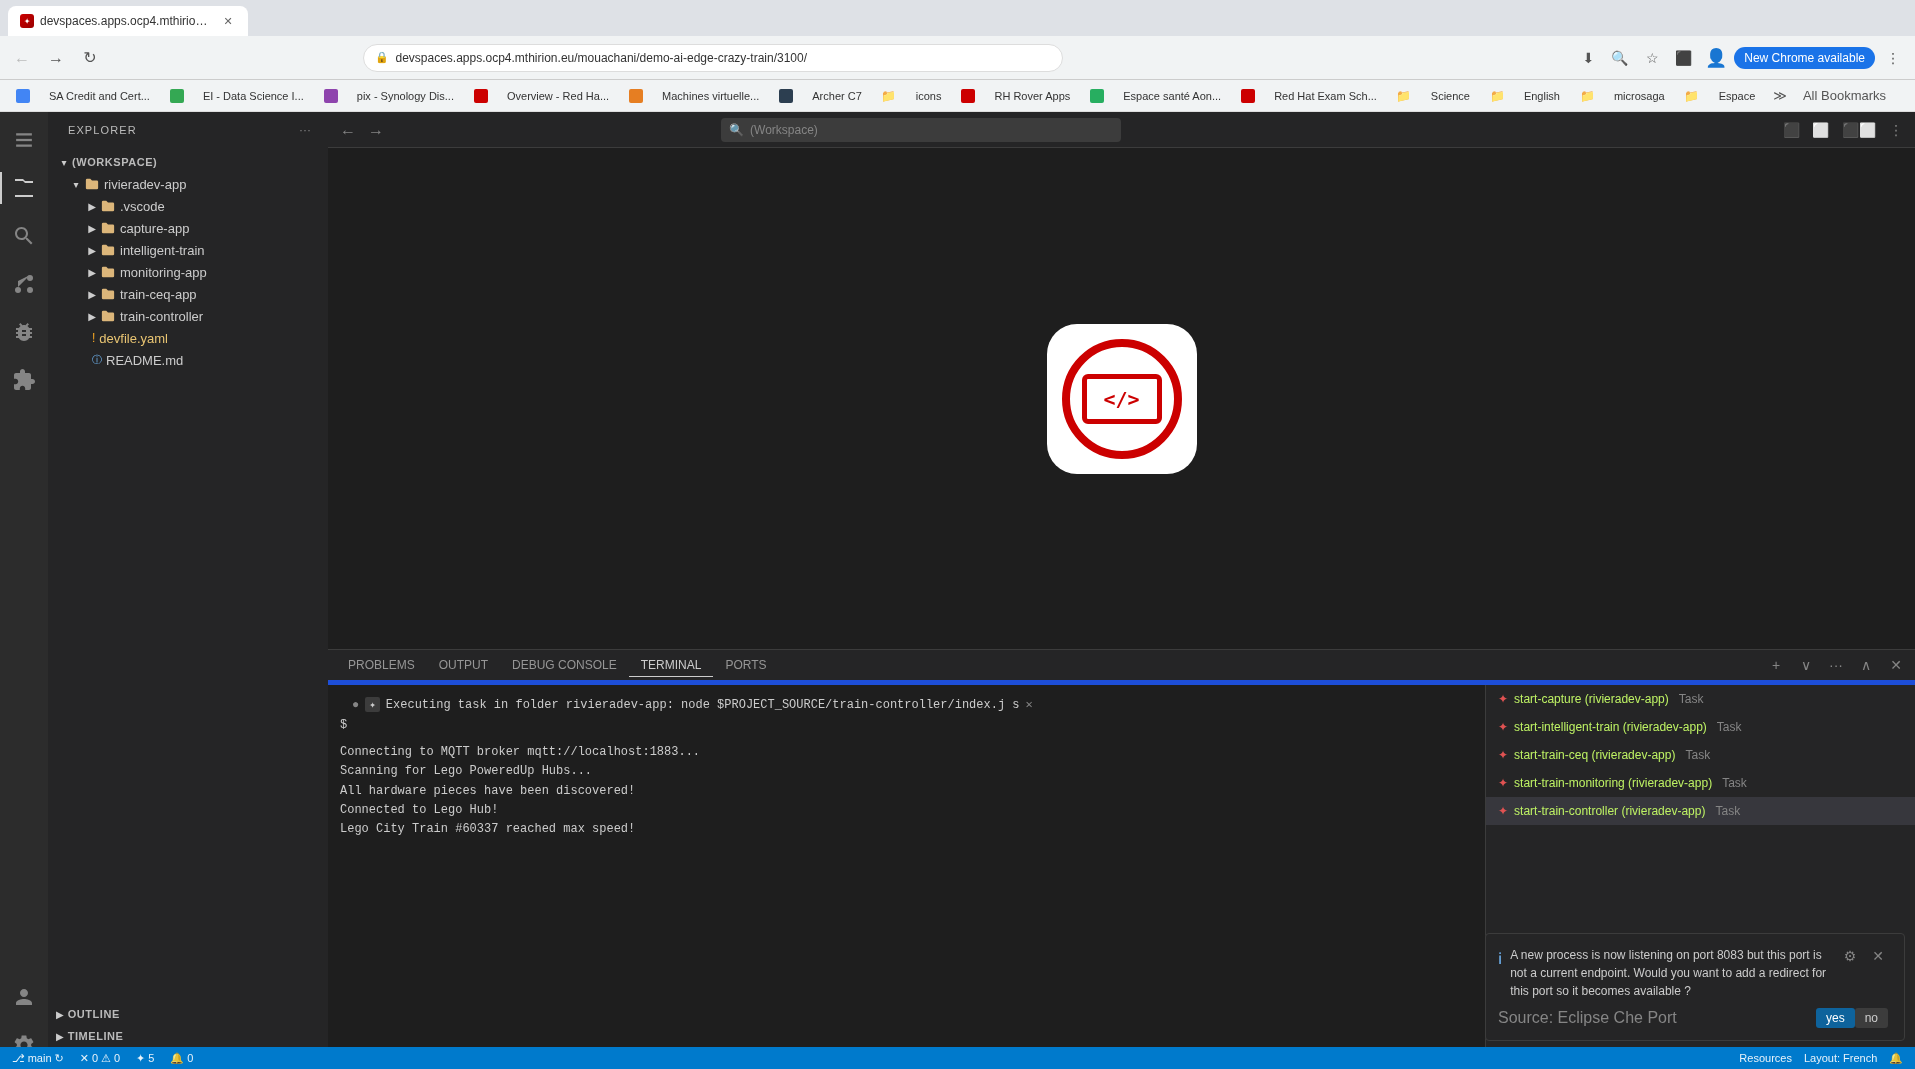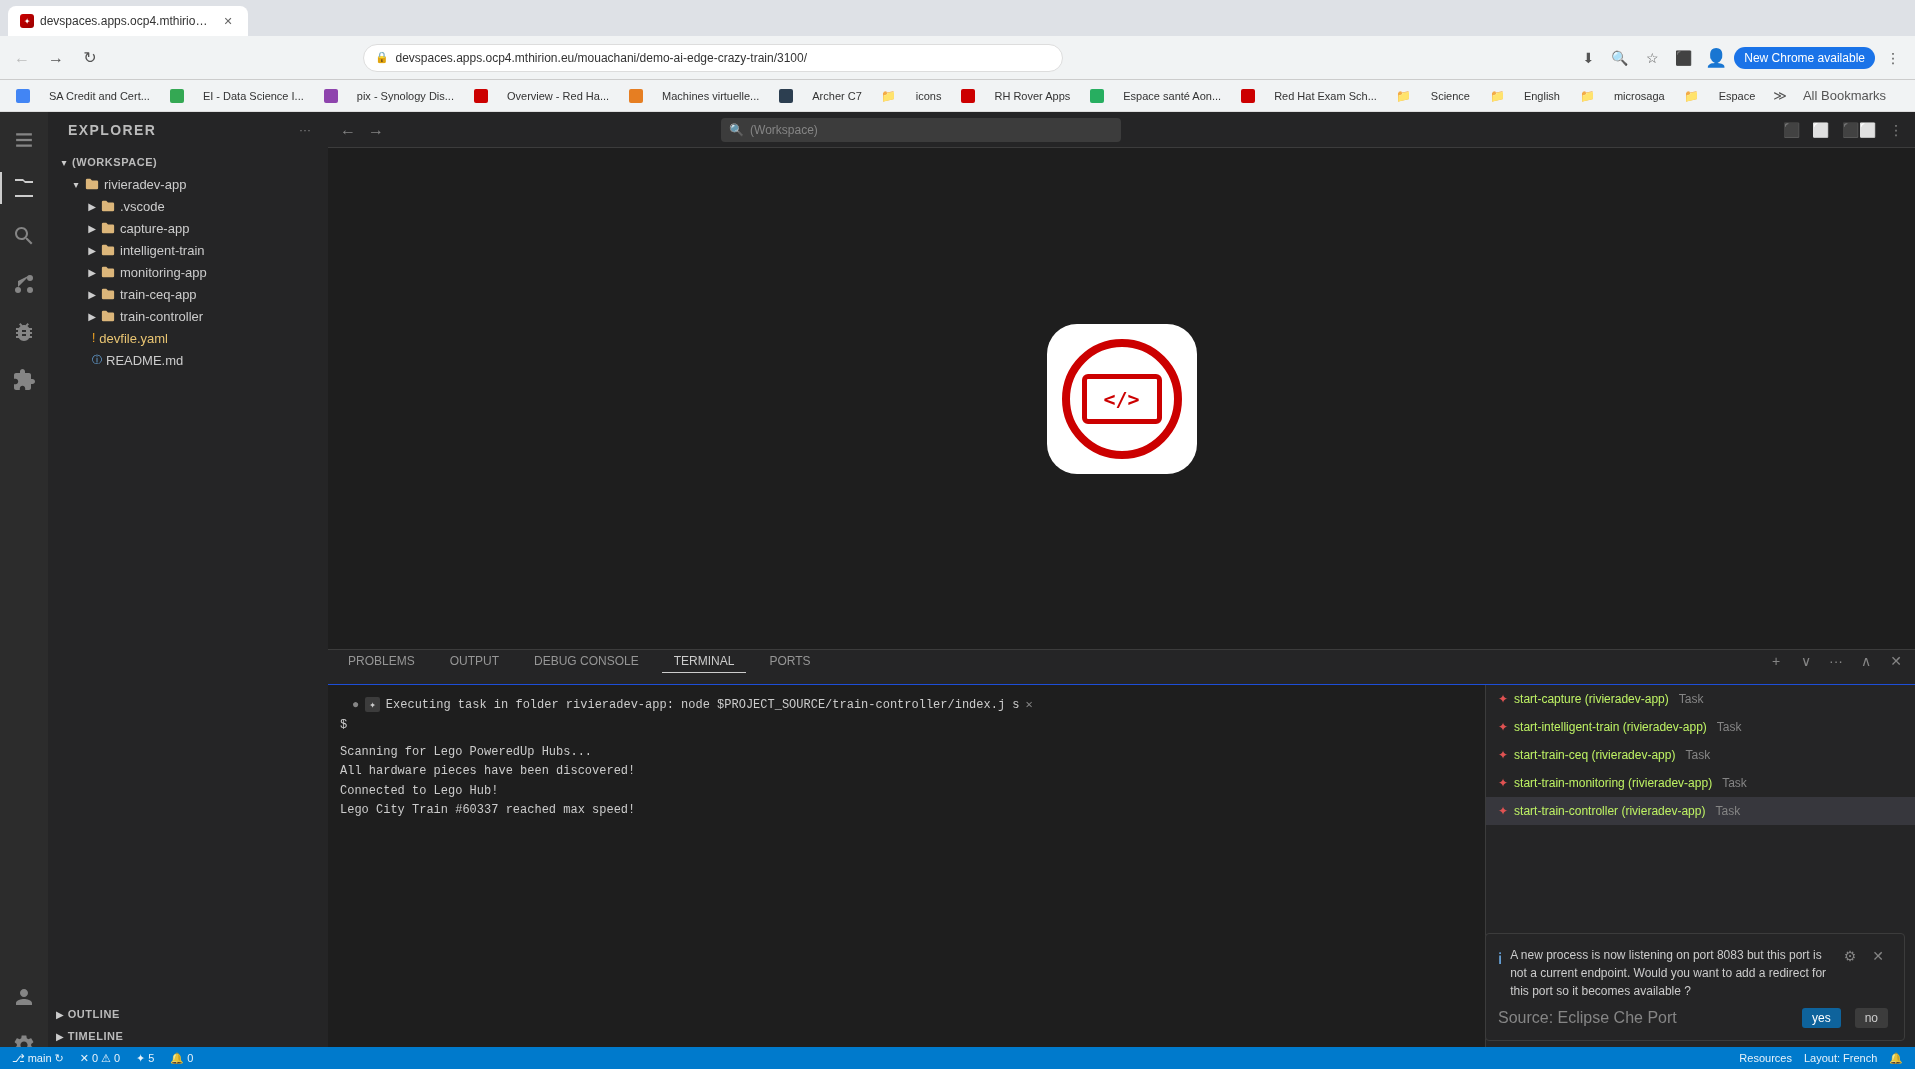--- a/index.html
+++ b/index.html
@@ -35,21 +35,21 @@
     
     .activity-bar { width: 48px; background: #2c2c2c; display: flex; flex-direction: column; align-items: center; padding-top: 4px; flex-shrink: 0; }
     .activity-bar-item { width: 48px; height: 48px; display: flex; align-items: center; justify-content: center; color: #858585; cursor: pointer; position: relative; }
     .activity-bar-item.active { color: #cccccc; }
     .activity-bar-item.active::before { content: ''; position: absolute; left: 0; top: 8px; bottom: 8px; width: 2px; background: #cccccc; }
     .activity-bar-bottom { margin-top: auto; }
 
     
     .sidebar { width: 280px; background: #252526; display: flex; flex-direction: column; flex-shrink: 0; overflow: hidden; }
     .sidebar-header { height: 35px; display: flex; align-items: center; justify-content: space-between; padding: 0 12px 0 20px; }
-    .sidebar-title { font-size: 14px; font-weight: 700; color: #bbb; letter-spacing: 0.1em; text-transform: uppercase; }
+    .sidebar-title { font-size: 11px; font-weight: 400; color: #bbb; letter-spacing: 0.1em; text-transform: uppercase; }
     .sidebar-actions { display: flex; gap: 4px; }
     .sidebar-action-btn { width: 22px; height: 22px; display: flex; align-items: center; justify-content: center; color: #858585; cursor: pointer; border-radius: 3px; }
 
     .explorer-section { padding: 4px 0; }
     .explorer-item { height: 22px; display: flex; align-items: center; padding: 0 0 0 8px; cursor: pointer; color: #cccccc; }
     .explorer-item-chevron { width: 16px; height: 16px; display: flex; align-items: center; justify-content: center; font-size: 10px; color: #cccccc; flex-shrink: 0; }
     .explorer-item-icon { width: 16px; height: 16px; display: flex; align-items: center; justify-content: center; margin-right: 4px; flex-shrink: 0; }
     .explorer-item-label { font-size: 13px; }
     .indent-1 { padding-left: 20px; }
     .indent-2 { padding-left: 36px; }
@@ -71,21 +71,21 @@
 
     
     .editor-area { flex: 1; display: flex; align-items: center; justify-content: center; background: #1e1e1e; min-height: 0; }
     .welcome-logo { width: 150px; height: 150px; background: white; border-radius: 30px; display: flex; align-items: center; justify-content: center; }
     .logo-outer-ring { width: 120px; height: 120px; border-radius: 50%; border: 8px solid #cc0000; display: flex; align-items: center; justify-content: center; }
     .logo-inner { width: 80px; height: 50px; border: 5px solid #cc0000; border-radius: 6px; display: flex; align-items: center; justify-content: center; }
     .logo-code-brackets { font-size: 20px; color: #cc0000; font-weight: 900; font-family: monospace; }
 
     
     .terminal-panel { height: 420px; display: flex; flex-direction: column; border-top: 1px solid #3c3c3c; flex-shrink: 0; }
-    .terminal-tabs { height: 35px; background: #252526; display: flex; align-items: flex-start; padding: 0 8px; border-bottom: 1px solid #1d4ed8; gap: 11px; }
+    .terminal-tabs { height: 35px; background: #252526; display: flex; align-items: center; padding: 0 8px; border-bottom: 5px solid #1d4ed8; }
     .terminal-tab { padding: 4px 12px; font-size: 12px; color: #969696; cursor: pointer; border-bottom: 1px solid transparent; }
     .terminal-tab.active { color: #cccccc; border-bottom-color: #cccccc; }
     .terminal-tabs-right { margin-left: auto; display: flex; align-items: center; gap: 8px; }
     .terminal-action-btn { width: 22px; height: 22px; display: flex; align-items: center; justify-content: center; color: #858585; cursor: pointer; font-size: 14px; }
 
     .terminal-body { flex: 1; display: flex; background: #1e1e1e; overflow: hidden; }
     .terminal-main { flex: 1; padding: 8px 12px; font-family: 'Courier New', monospace; font-size: 12px; color: #cccccc; overflow-y: auto; background: #1e1e1e; }
     .terminal-sidebar { width: 430px; background: #252526; border-left: 1px solid #3c3c3c; overflow-y: auto; }
     .task-item { height: 28px; display: flex; align-items: center; padding: 0 12px; gap: 6px; cursor: pointer; }
     .task-item.active { background: #37373d; }
@@ -101,21 +101,21 @@
 
     
     .notification-popup { position: absolute; bottom: 28px; right: 10px; width: 420px; background: #252526; border: 1px solid #3c3c3c; border-radius: 4px; padding: 12px 16px 12px 12px; }
     .notification-header { display: flex; align-items: flex-start; gap: 8px; }
     .notification-icon { color: #75beff; font-size: 16px; flex-shrink: 0; margin-top: 1px; }
     .notification-text { font-size: 12px; color: #cccccc; line-height: 1.5; flex: 1; }
     .notification-close { width: 20px; height: 20px; display: flex; align-items: center; justify-content: center; color: #858585; cursor: pointer; font-size: 14px; flex-shrink: 0; }
     .notification-gear { width: 20px; height: 20px; display: flex; align-items: center; justify-content: center; color: #858585; cursor: pointer; font-size: 14px; flex-shrink: 0; }
     .notification-footer { display: flex; align-items: center; justify-content: space-between; margin-top: 8px; }
     .notification-source { font-size: 16px; color: #858585; }
-    .notification-actions { display: flex; gap: 14px; }
+    .notification-actions { display: flex; gap: 0; }
     .notification-btn { padding: 3px 10px; border-radius: 3px; font-size: 12px; cursor: pointer; border: none; }
     .notification-btn.primary { background: #0e639c; color: white; }
     .notification-btn.secondary { background: #3c3c3c; color: #cccccc; }
   </style>
 </head>
 <body>
 
 <div class="browser-chrome">
 
   <div class="browser-tab-bar">
@@ -426,20 +426,23 @@
             <span style="color:#858585;">●</span>
             <span style="background:#3c3c3c; padding:1px 4px; border-radius:2px; font-size:11px;">✦</span>
             <span class="terminal-cmd" style="font-size:12px; color:#cccccc;">Executing task in folder rivieradev-app: node $PROJECT_SOURCE/train-controller/index.j s</span>
             <span style="color:#858585;">✕</span>
           </div>
           <div class="terminal-line">
             <span class="terminal-prompt">$</span>
           </div>
           <div style="height:8px;"></div>
           <div class="terminal-line">
+            <span class="terminal-output">Connecting to MQTT broker mqtt://localhost:1883...</span>
+          </div>
+          <div class="terminal-line">
             <span class="terminal-output">Scanning for Lego PoweredUp Hubs...</span>
           </div>
           <div class="terminal-line">
             <span class="terminal-output">All hardware pieces have been discovered!</span>
           </div>
           <div class="terminal-line">
             <span class="terminal-output">Connected to Lego Hub!</span>
           </div>
           <div class="terminal-line">
             <span class="terminal-output">Lego City Train #60337 reached max speed!</span>

